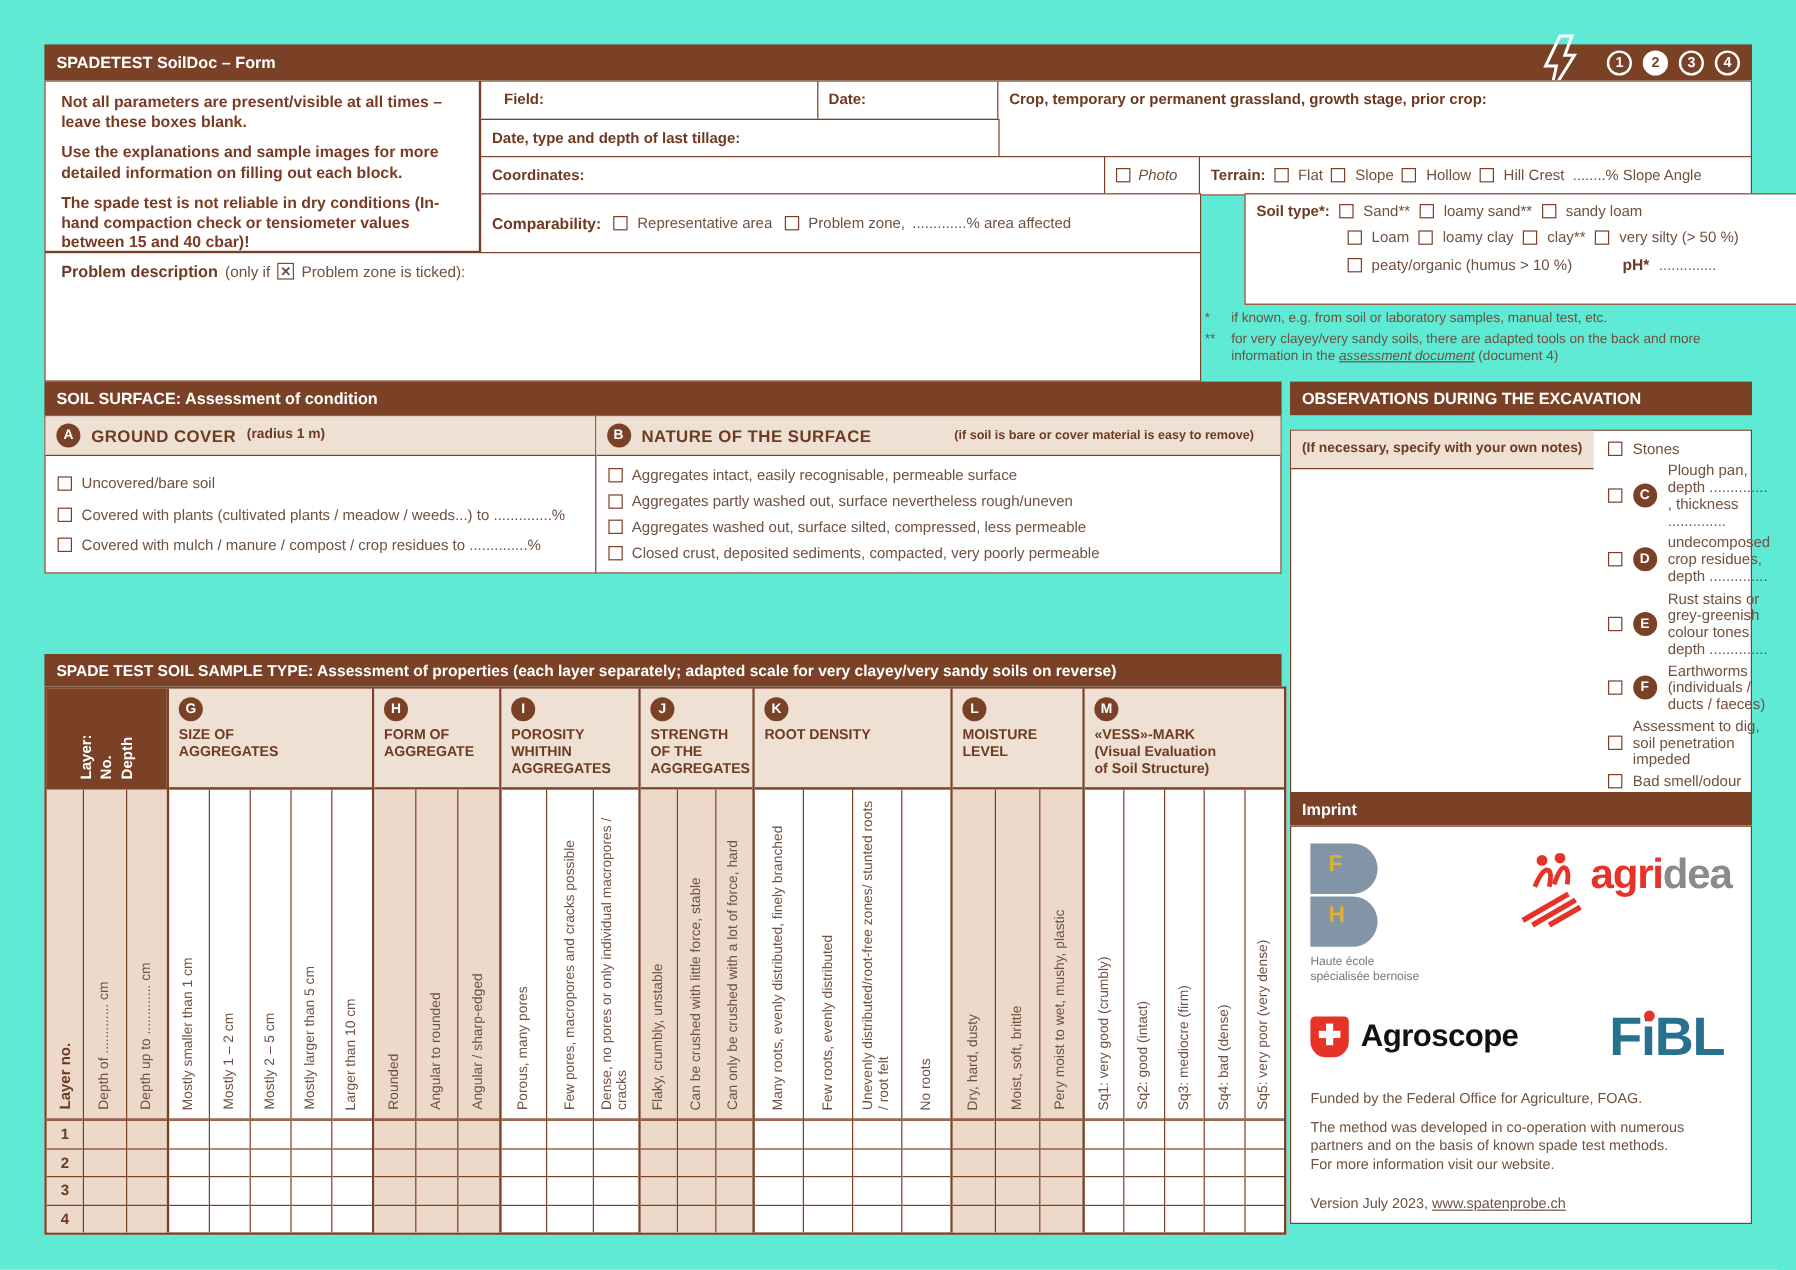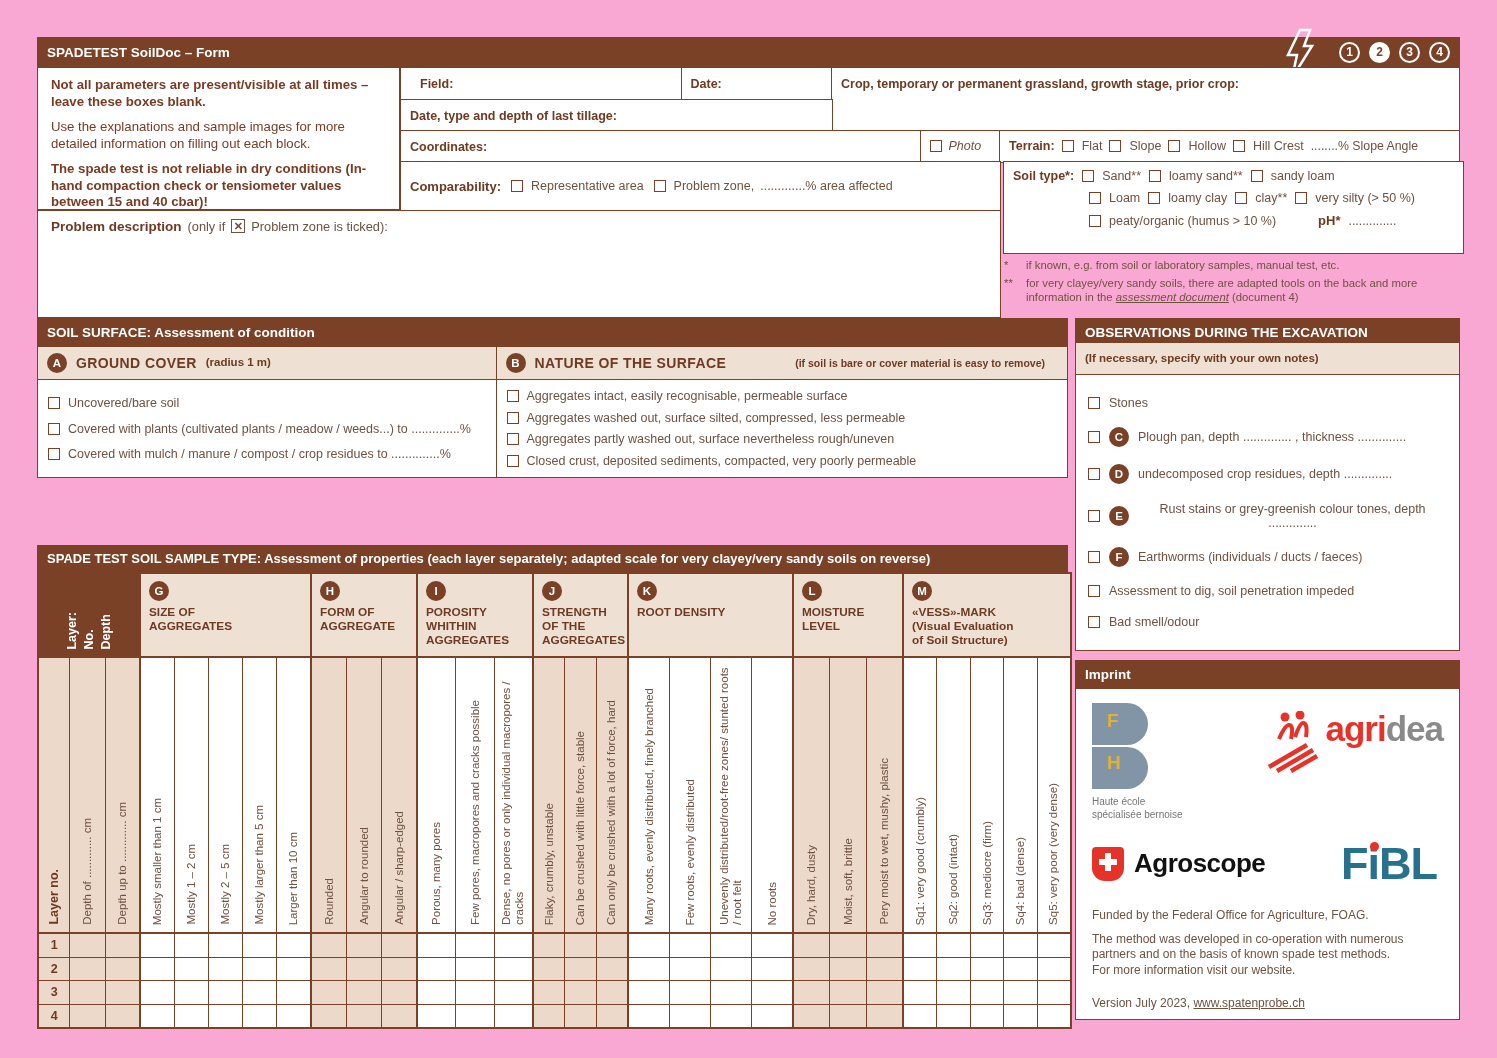--- a/index.html
+++ b/index.html
@@ -1,21 +1,21 @@
 <!DOCTYPE html>
 <html><head>
 <meta charset="utf-8">
 <style>
   :root{
     --brown:#7a4127; --brown2:#8d5a40; --tan:#eee0d3; --tan2:#ecd9c9;
     --txt:#6f5140; --lbl:#6e3a22; --red:#e63329; --teal:#26718e; --slate:#8195a6; --yellow:#e0b13a;
   }
   *{margin:0;padding:0;box-sizing:border-box;}
   body{font-family:"Liberation Sans",sans-serif;background:#fff;color:var(--txt);}
-  .page{position:relative;width:1497px;height:1058px;background:#f9a8d4;overflow:hidden;}
+  .page{position:relative;width:1497px;height:1058px;background:#5eead4;overflow:hidden;}
   .abs{position:absolute;}
   .band{background:var(--brown);color:#fff;font-weight:bold;font-size:13.5px;display:flex;align-items:center;padding:0 10px;}
   .box{border:1.5px solid var(--brown);background:#fff;}
   .cell-label{font-weight:bold;color:var(--lbl);font-size:12.5px;}
   .cb{width:12px;height:12px;border:1.5px solid var(--brown);background:#fff;display:inline-block;flex:none;}
   .cbrow{display:flex;align-items:center;gap:8px;font-size:12.5px;color:var(--txt);}
   .circle{width:20px;height:20px;border-radius:50%;background:var(--brown);color:#fff;font-weight:bold;
           font-size:11.5px;display:flex;align-items:center;justify-content:center;flex:none;}
   .pgc{width:21px;height:21px;border-radius:50%;border:2px solid #fff;color:#fff;font-weight:bold;font-size:12px;
        display:flex;align-items:center;justify-content:center;margin-left:9px;}
@@ -54,21 +54,21 @@
           <div class="pgc">1</div>
           <div class="pgc active">2</div>
           <div class="pgc">3</div>
           <div class="pgc">4</div>
         </div>
     </div>
   </div>
 
   <div class="abs box" style="left:37px;top:67px;width:363px;height:143px;padding:9px 13px;display:flex;flex-direction:column;gap:9px;">
     <div style="font-weight:bold;color:#7a3b24;font-size:13.2px;line-height:1.25;">Not all parameters are present/visible at all times – leave these boxes blank.</div>
-    <div style="font-weight:normal;color:#7a3b24;font-size:13.2px;line-height:1.25;">Use the explanations and sample images for more detailed information on filling out each block.</div>
+    <div style="font-weight:bold;color:#7a3b24;font-size:13.2px;line-height:1.25;">Use the explanations and sample images for more detailed information on filling out each block.</div>
     <div style="font-weight:bold;color:#7a3b24;font-size:13.2px;line-height:1.25;">The spade test is not reliable in dry conditions (In-hand compaction check or tensiometer values between 15 and 40 cbar)!</div>
   </div>
 
   <div class="abs box" style="left:400px;top:67px;width:282px;height:33px;padding:6px 19px;">
     <span class="cell-label">Field:</span>
   </div>
   <div class="abs box" style="left:680.5px;top:67px;width:152px;height:33px;padding:6px 9px;">
     <span class="cell-label">Date:</span>
   </div>
   <div class="abs box" style="left:831px;top:67px;width:629px;height:64px;padding:6px 9px;">
@@ -114,21 +114,21 @@
           <span>Representative area</span>
         </span>
         <span class="cbrow">
           <span class="cb"></span>
           <span>Problem zone,</span>
         </span>
       </span>
     <span class="dotline" style="font-size:12.5px;margin-left:-4px;">.............% area affected</span>
   </div>
 
-  <div class="abs box" style="left:1003px;top:161px;width:461px;height:93px;padding:7px 9px;font-size:12.3px;">
+  <div class="abs box" style="left:1037px;top:161px;width:461px;height:93px;padding:7px 9px;font-size:12.3px;">
     <div style="display:flex;align-items:center;gap:8px;">
       <span class="cell-label">Soil type*:</span>
       <span id="soil-row1" style="display:flex;align-items:center;gap:8px;">
           <span class="cbrow">
             <span class="cb"></span>
             <span>Sand**</span>
           </span>
           <span class="cbrow">
             <span class="cb"></span>
             <span>loamy sand**</span>
@@ -224,34 +224,34 @@
       <span style="font-weight:bold;color:var(--lbl);font-size:14px;letter-spacing:.4px;">NATURE OF THE SURFACE</span>
       <span class="note" style="margin-left:60px;width:255px;">(if soil is bare or cover material is easy to remove)</span>
     </div>
     <div id="b-list" class="list" style="flex:1;padding:2px 10px;">
         <span class="cbrow">
           <span class="cb"></span>
           <span>Aggregates intact, easily recognisable, permeable surface</span>
         </span>
         <span class="cbrow">
           <span class="cb"></span>
+          <span>Aggregates partly washed out, surface nevertheless rough/uneven</span>
+        </span>
+        <span class="cbrow">
+          <span class="cb"></span>
           <span>Aggregates washed out, surface silted, compressed, less permeable</span>
         </span>
         <span class="cbrow">
           <span class="cb"></span>
-          <span>Aggregates partly washed out, surface nevertheless rough/uneven</span>
-        </span>
-        <span class="cbrow">
-          <span class="cb"></span>
           <span>Closed crust, deposited sediments, compacted, very poorly permeable</span>
         </span>
       </div>
   </div>
 
-  <div class="abs box" style="left:1075px;top:342px;width:385px;height:309px;display:flex;flex-direction:column;text-align:center;">
+  <div class="abs box" style="left:1075px;top:358px;width:385px;height:309px;display:flex;flex-direction:row;">
     <div class="subhead" style="height:32px;flex:none;">
       <span class="note" style="font-size:11.5px;">(If necessary, specify with your own notes)</span>
     </div>
     <div id="obs-list" style="flex:1;display:flex;flex-direction:column;justify-content:space-evenly;padding:4px 12px;">
         <div class="obsitem">
           <span class="cb"></span>
           <span>Stones</span>
         </div>
         <div class="obsitem">
           <span class="cb"></span>

